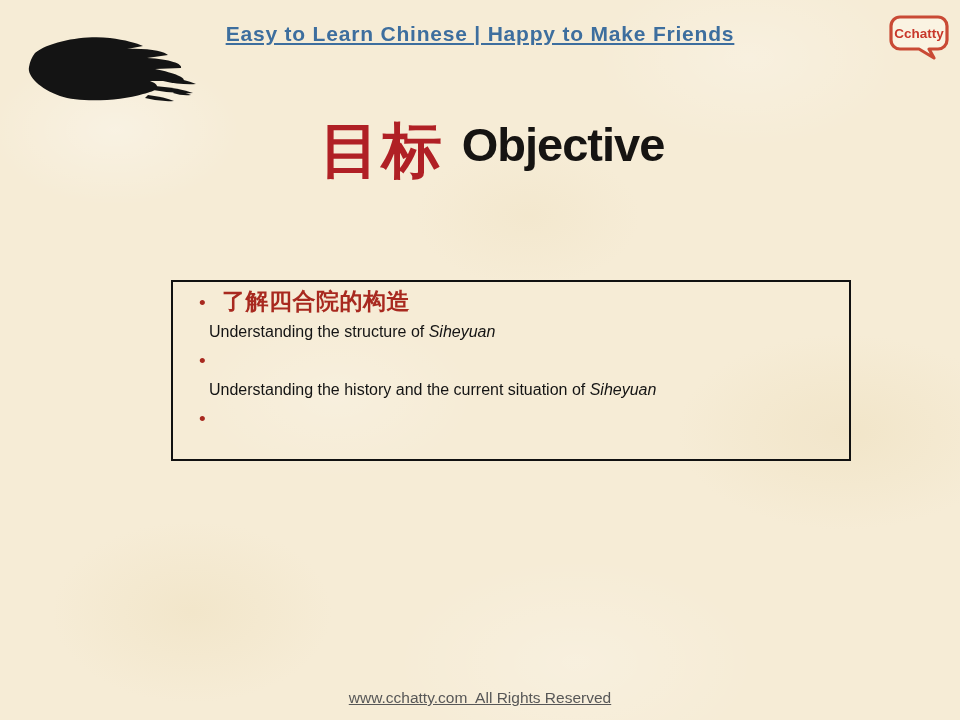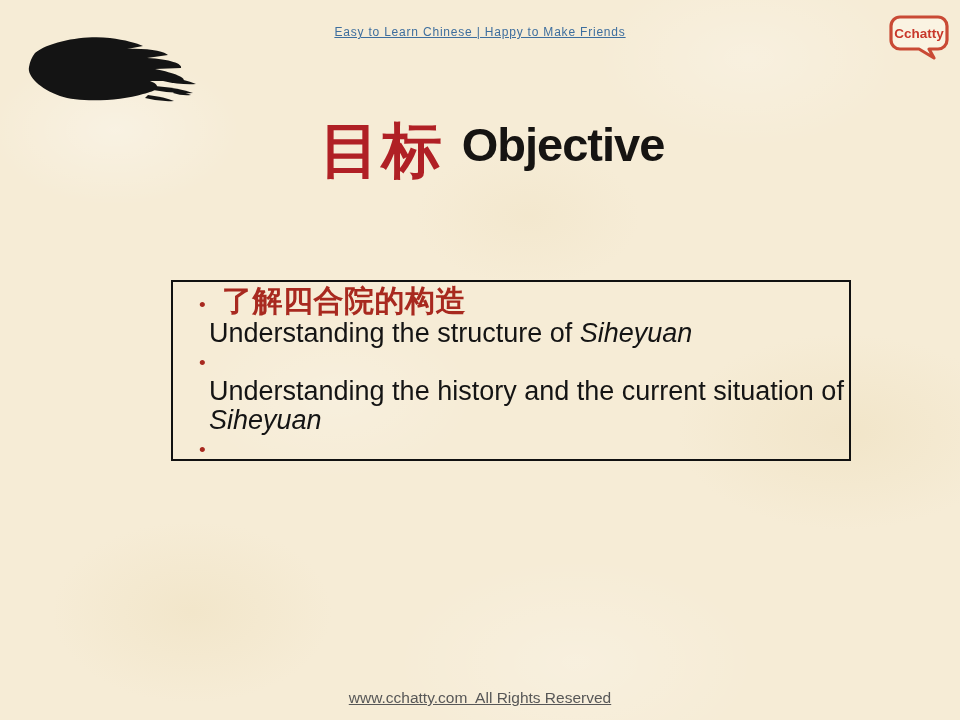--- a/index.html
+++ b/index.html
@@ -15,21 +15,21 @@
       radial-gradient(ellipse 240px 140px at 88% 60%, rgba(236,221,185,0.45), transparent 70%),
       radial-gradient(ellipse 200px 130px at 20% 85%, rgba(236,221,185,0.40), transparent 70%),
       radial-gradient(ellipse 260px 150px at 60% 92%, rgba(255,255,255,0.20), transparent 70%),
       radial-gradient(ellipse 160px 100px at 55% 30%, rgba(238,224,192,0.35), transparent 70%),
       #f6ecd6;
   }
   
   .header-link-wrap{position:absolute;top:22px;left:0;right:0;text-align:center;}
   .header-link{
     color:#3d6e9e;text-decoration:underline;cursor:pointer;
-    font-size:12px;letter-spacing:0.8px;font-weight:400;
+    font-size:21px;letter-spacing:0.8px;font-weight:700;
   }
   
   .brush{position:absolute;left:25px;top:30px;width:175px;height:82px;}
   
   .logo{position:absolute;top:13px;right:10px;width:62px;height:48px;}
   
   .title-wrap{position:absolute;top:108px;left:0;right:0;text-align:center;padding-left:24px;white-space:nowrap;}
   .title-cn{
     font-family:"DejaVu Serif","Liberation Serif",serif;
     font-size:60px;font-weight:bold;color:#b02025;line-height:84px;letter-spacing:2px;
@@ -40,24 +40,24 @@
   
   .obj-box{
     position:absolute;left:171px;top:280px;width:680px;height:181px;
     border:2px solid #111;box-sizing:border-box;padding-top:4px;
     background:rgba(255,255,255,0.02);
   }
   .cn-line{display:flex;align-items:baseline;line-height:29px;padding-left:26px;}
   .bullet{color:#a8291f;font-size:19px;width:23px;flex:0 0 23px;}
   .cn-text{
     font-family:"DejaVu Serif","Liberation Serif",serif;
-    font-size:30px;font-weight:bold;color:#a8291f;letter-spacing:0.5px;
+    font-size:23px;font-weight:bold;color:#a8291f;letter-spacing:0.5px;
   }
   .cn-song .cn-text{font-weight:normal;color:#b23a2e;letter-spacing:2px;}
-  .en-line{padding-left:36px;line-height:29px;font-size:27px;color:#141414;}
+  .en-line{padding-left:36px;line-height:29px;font-size:16px;color:#141414;}
   .en-italic{font-style:italic;}
   
   .footer{position:absolute;bottom:13px;left:0;right:0;text-align:center;
     color:#575757;font-size:15.5px;white-space:pre;text-decoration:underline;}
 </style>
 </head>
 <body>
 
 <div class="slide">
 

